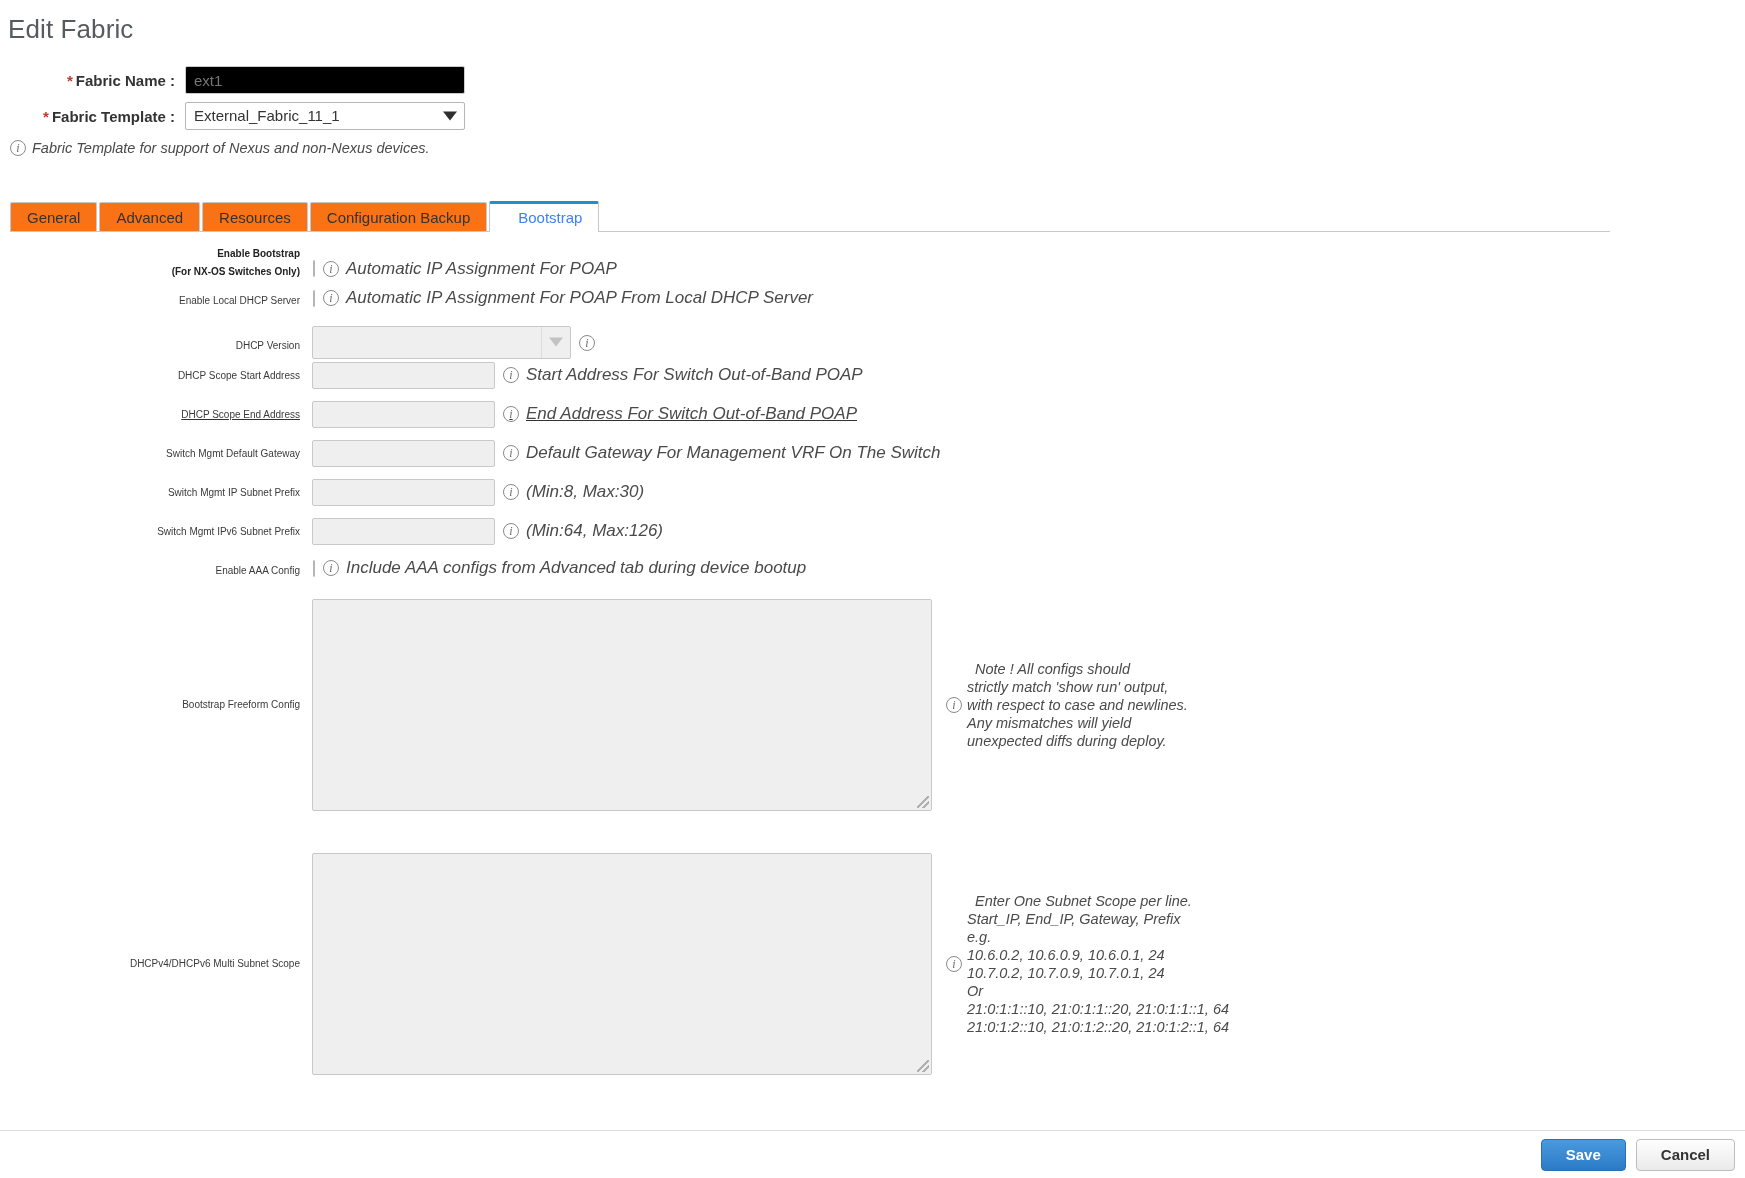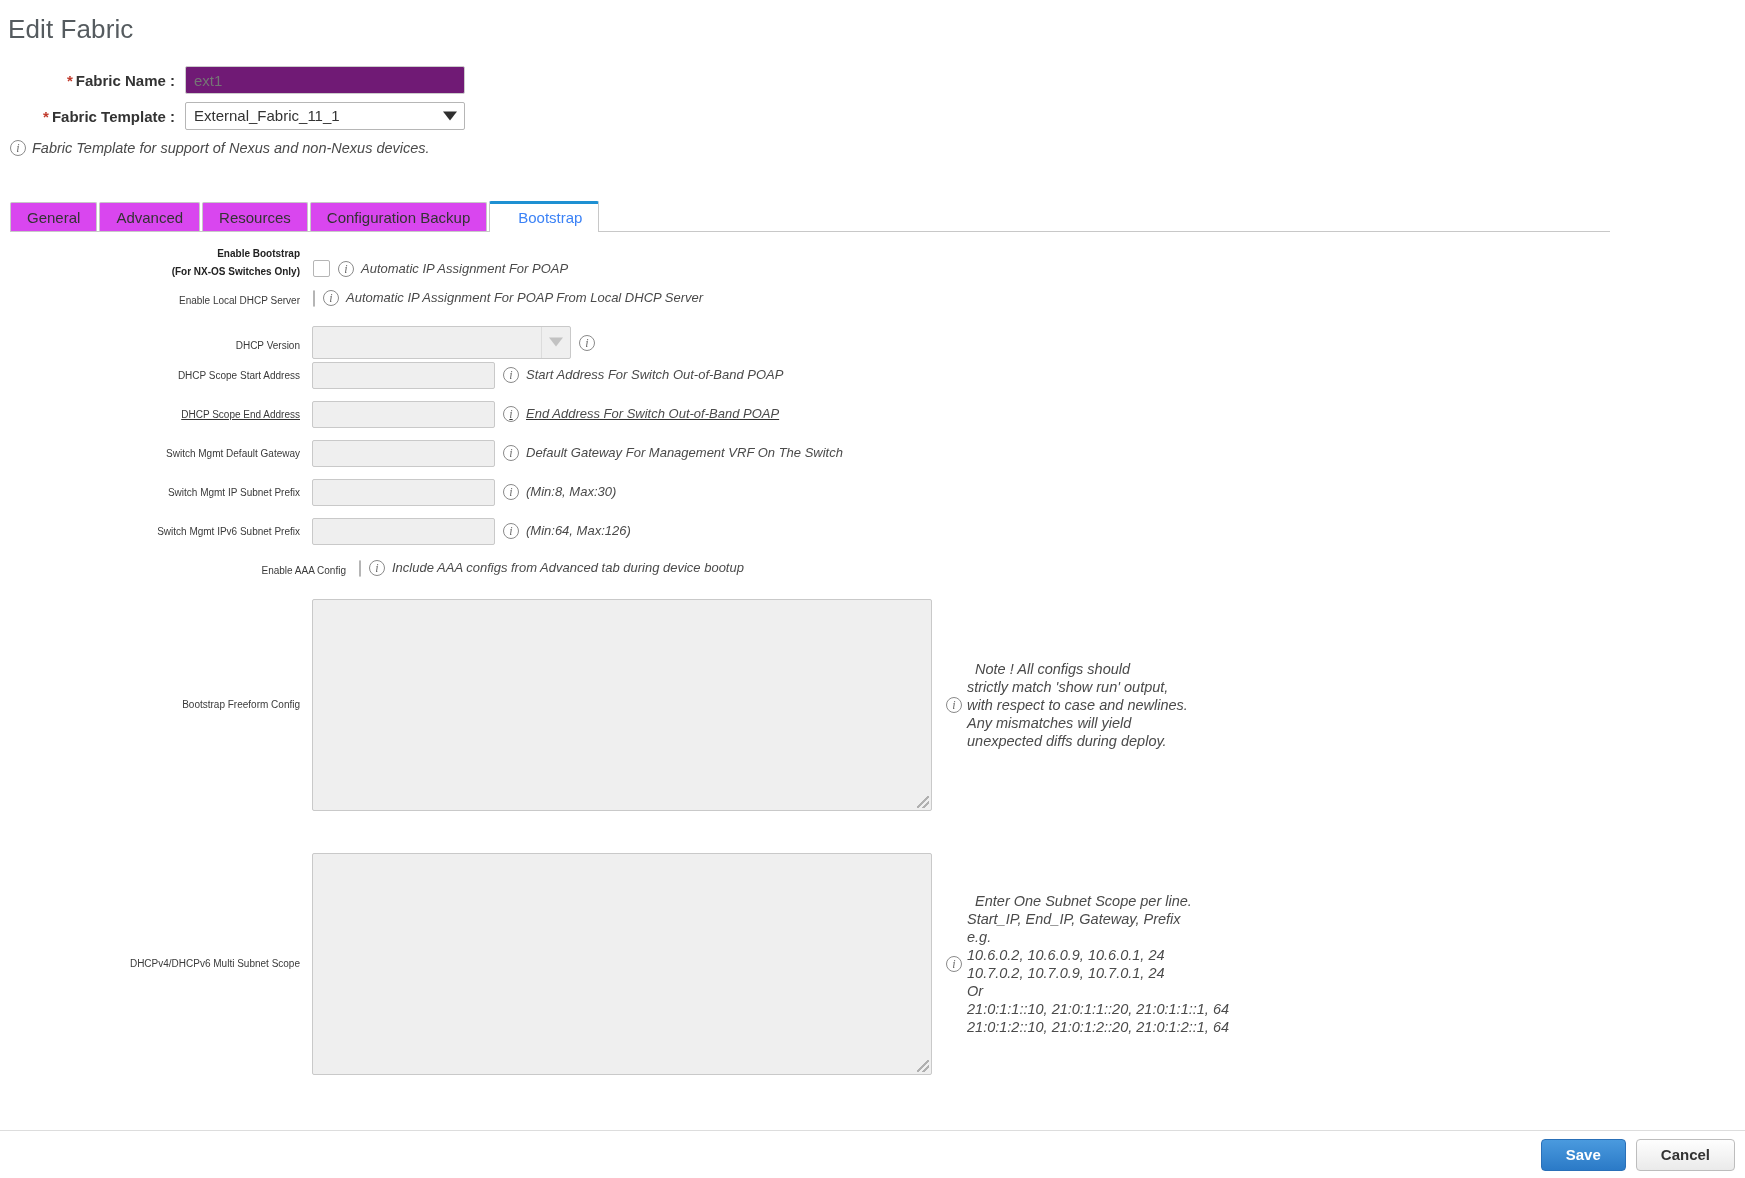--- a/index.html
+++ b/index.html
@@ -23,21 +23,21 @@
   
   .topform { position: absolute; left: 0; top: 62px; width: 100%; }
   .trow { display: flex; align-items: center; height: 36px; }
   .tlabel {
     width: 185px; text-align: right; padding-right: 10px;
     font-size: 15px; font-weight: bold; color: #333;
   }
   .req { color: #c0392b; font-weight: bold; margin-right: 3px; }
   .tfield-name {
     width: 280px; height: 28px; border: 1px solid #ccc; border-radius: 2px;
-    background: #701a75; font-size: 15px; color: #aaa;
+    background: #000000; font-size: 15px; color: #aaa;
     padding: 0 8px; line-height: 26px; font-family: "Liberation Sans", sans-serif;
   }
   .tfield-tpl {
     position: relative;
     width: 280px; height: 28px; border: 1px solid #b6b6b6; border-radius: 2px;
     background: #fff; font-size: 15px; color: #333;
     padding: 0 26px 0 8px; line-height: 26px; overflow: hidden; white-space: nowrap;
   }
   .caret {
     position: absolute; right: 7px; top: 50%; transform: translateY(-50%);
@@ -61,21 +61,21 @@
   }
 
   
   .tabs {
     position: absolute; left: 10px; top: 202px; width: 1600px;
     display: flex; align-items: flex-end; height: 30px;
     border-bottom: 1px solid #c8c8c8;
   }
   .tab {
     height: 29px; line-height: 29px; padding: 0 16px;
-    font-size: 15px; color: #333; background: #d946ef;
+    font-size: 15px; color: #333; background: #f97316;
     border: 1px solid #c8c8c8; border-bottom: none;
     margin-right: 2px; border-radius: 2px 2px 0 0; white-space: nowrap;
   }
   .tab.active {
     background: #fff; border-top: 3px solid #1e90d2;
     height: 31px; line-height: 27px; color: #3b82f6;
     position: relative; z-index: 2; margin-bottom: -1px; padding-left: 28px;
   }
 
   
@@ -96,21 +96,21 @@
     border: 1px solid #c9c9c9; border-radius: 2px; background: #efefef;
   }
   .fselect .divider {
     position: absolute; right: 28px; top: 0; bottom: 0; width: 1px; background: #dcdcdc;
   }
   .cbox {
     width: 17px; height: 17px; border: 1px solid #b5b5b5; border-radius: 2px;
     background: #fff; margin-top: 3px; margin-left: 1px;
   }
   .hint {
-    font-size: 13px; font-style: italic; color: #4a4a4a;
+    font-size: 17px; font-style: italic; color: #4a4a4a;
     padding-top: 4px; line-height: 18px; white-space: nowrap;
   }
   .hintwrap { display: flex; align-items: flex-start; gap: 7px; padding-left: 8px; }
   .hintwrap .ico { margin-top: 5px; }
 
   
   .tarow { display: flex; align-items: center; }
   .ta {
     width: 620px; height: 212px; border: 1px solid #c9c9c9; background: #efefef;
     border-radius: 2px; position: relative;
@@ -273,21 +273,21 @@
       <div class="flabel">Switch Mgmt IPv6 Subnet Prefix</div>
       <div class="ctrl" style="display:flex;">
         <input class="finput" disabled="" style="">
         <div class="hintwrap">
           <span class="ico" style="margin-top:5px;">i</span>
           <span class="hint">(Min:64, Max:126)</span>
         </div>
       </div>
     </div>
 
-    <div class="frow" style="margin-bottom:8px;padding-left:46px;">
+    <div class="frow" style="margin-bottom:8px;">
       <div class="flabel">Enable AAA Config</div>
       <div class="ctrl" style="display:flex;">
         <div class="cbox"></div>
         <div class="hintwrap">
           <span class="ico" style="margin-top:3px;">i</span>
           <span class="hint" style="padding-top:2px;">Include AAA configs from Advanced tab during device bootup</span>
         </div>
       </div>
     </div>
 

